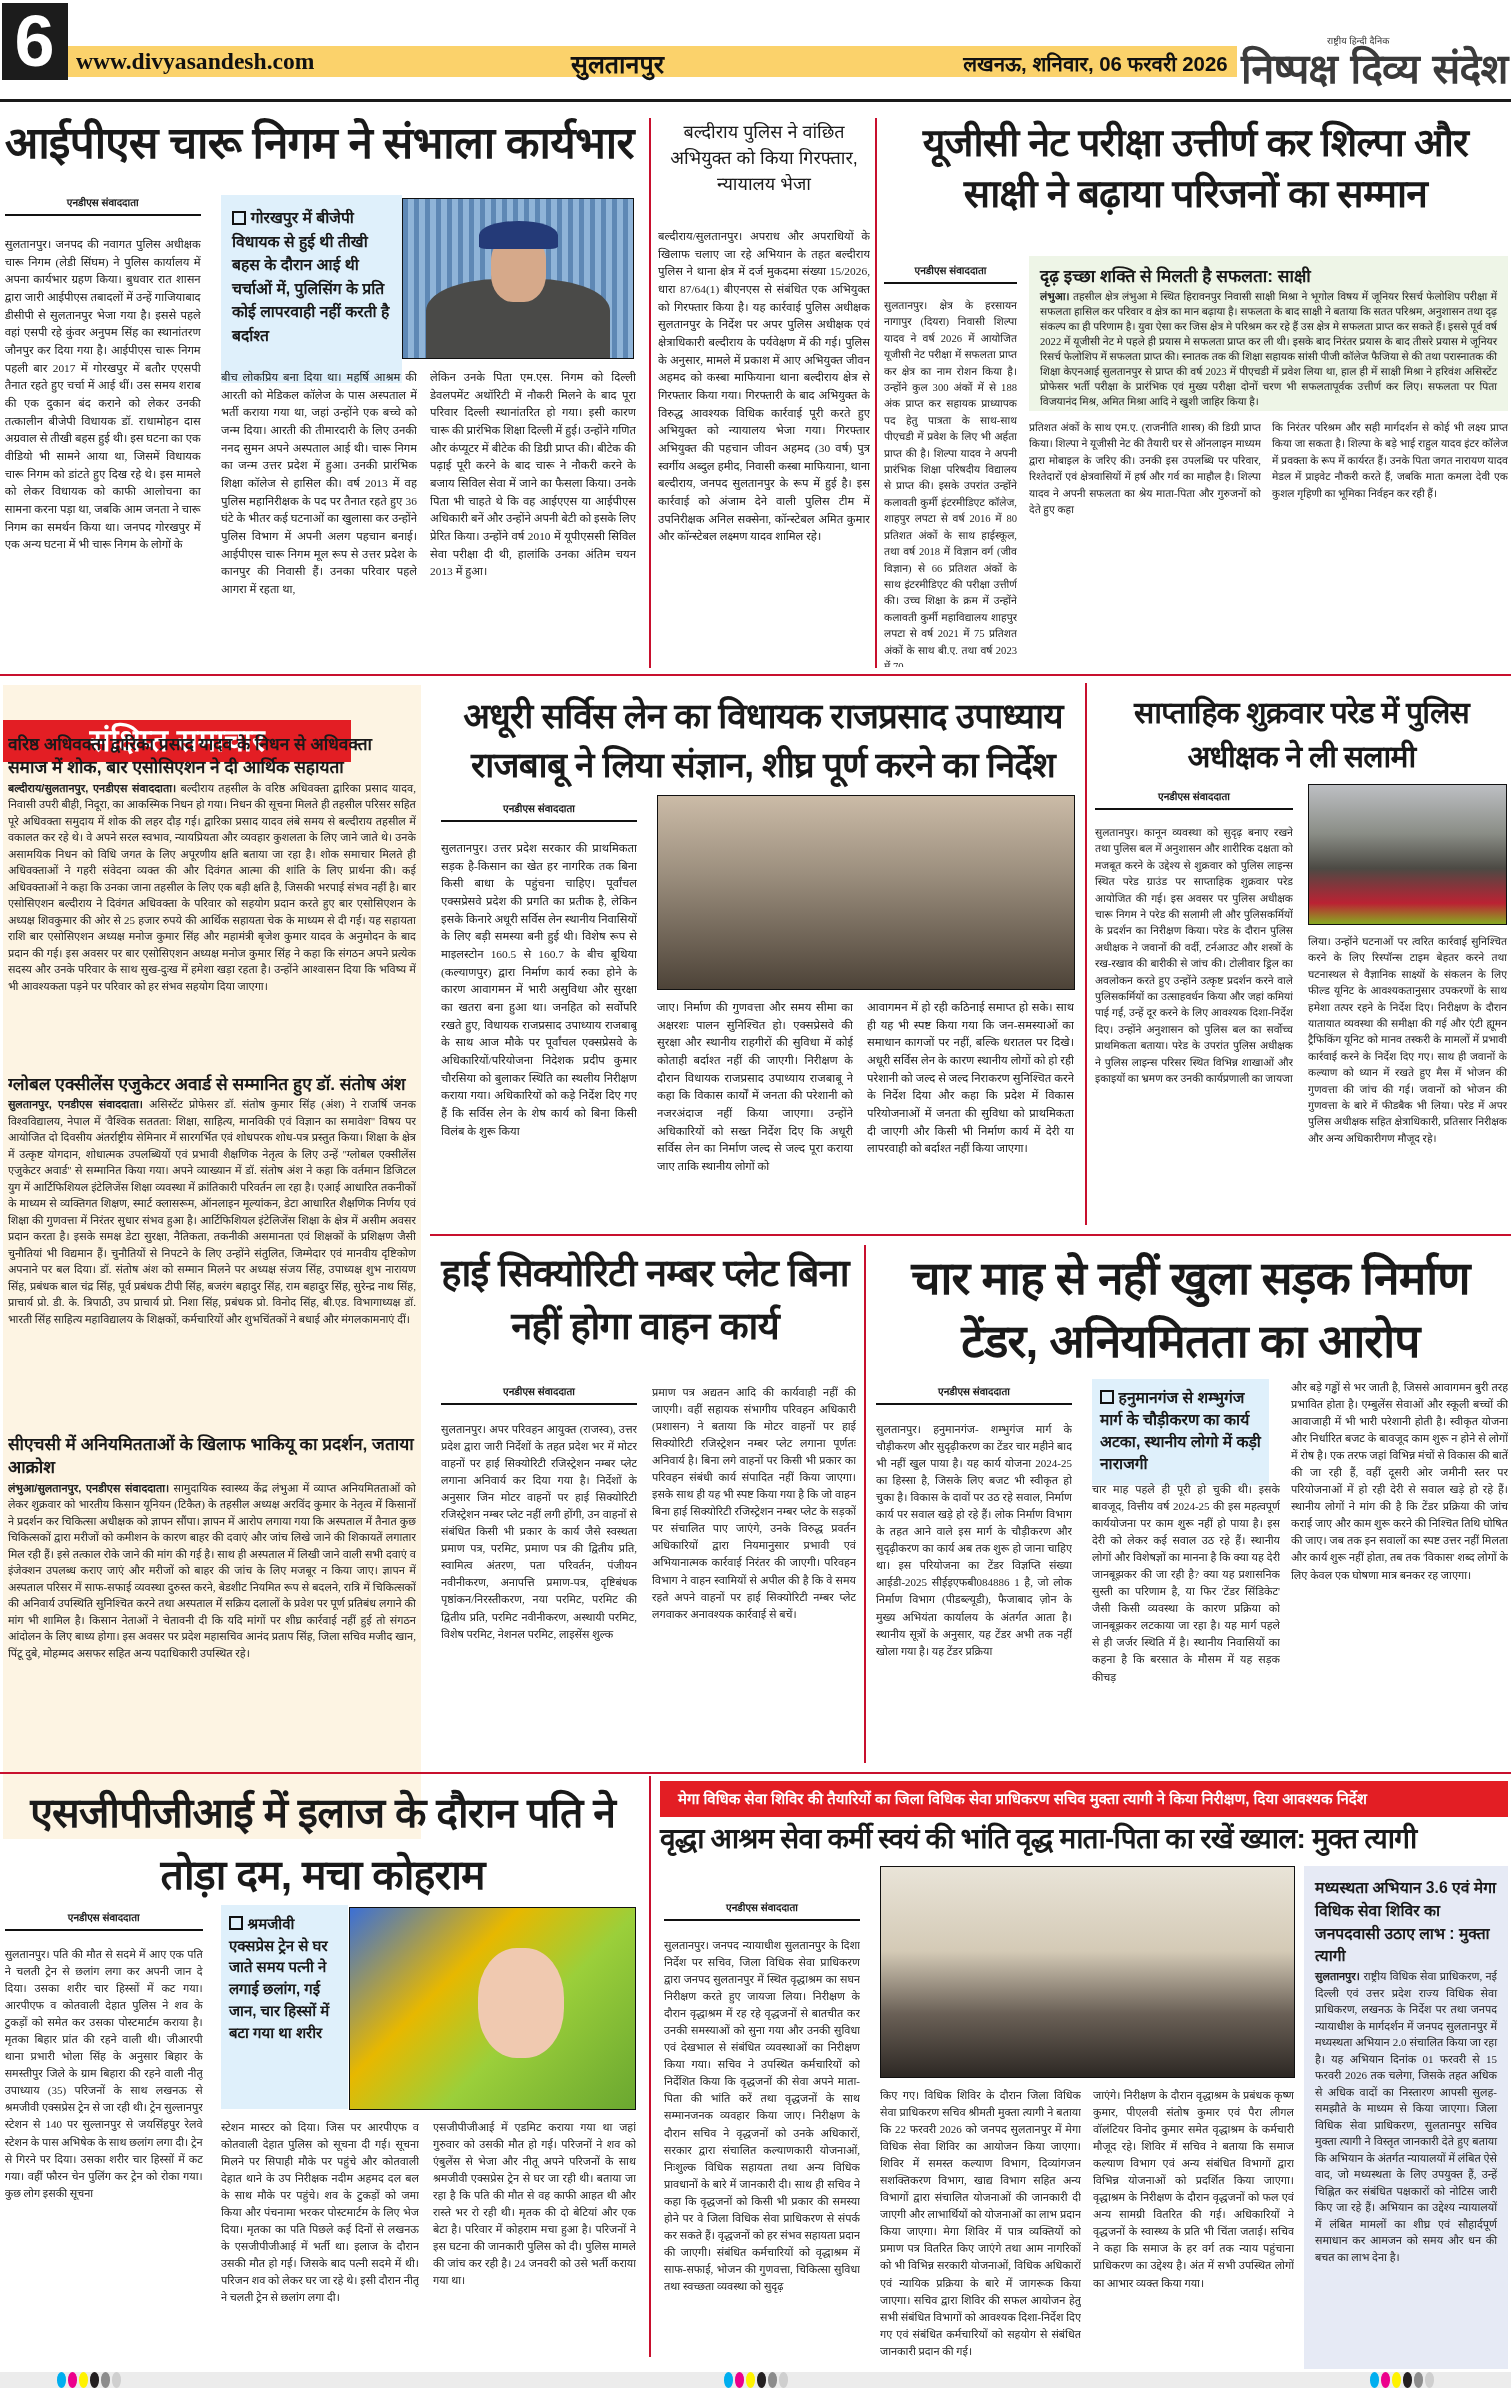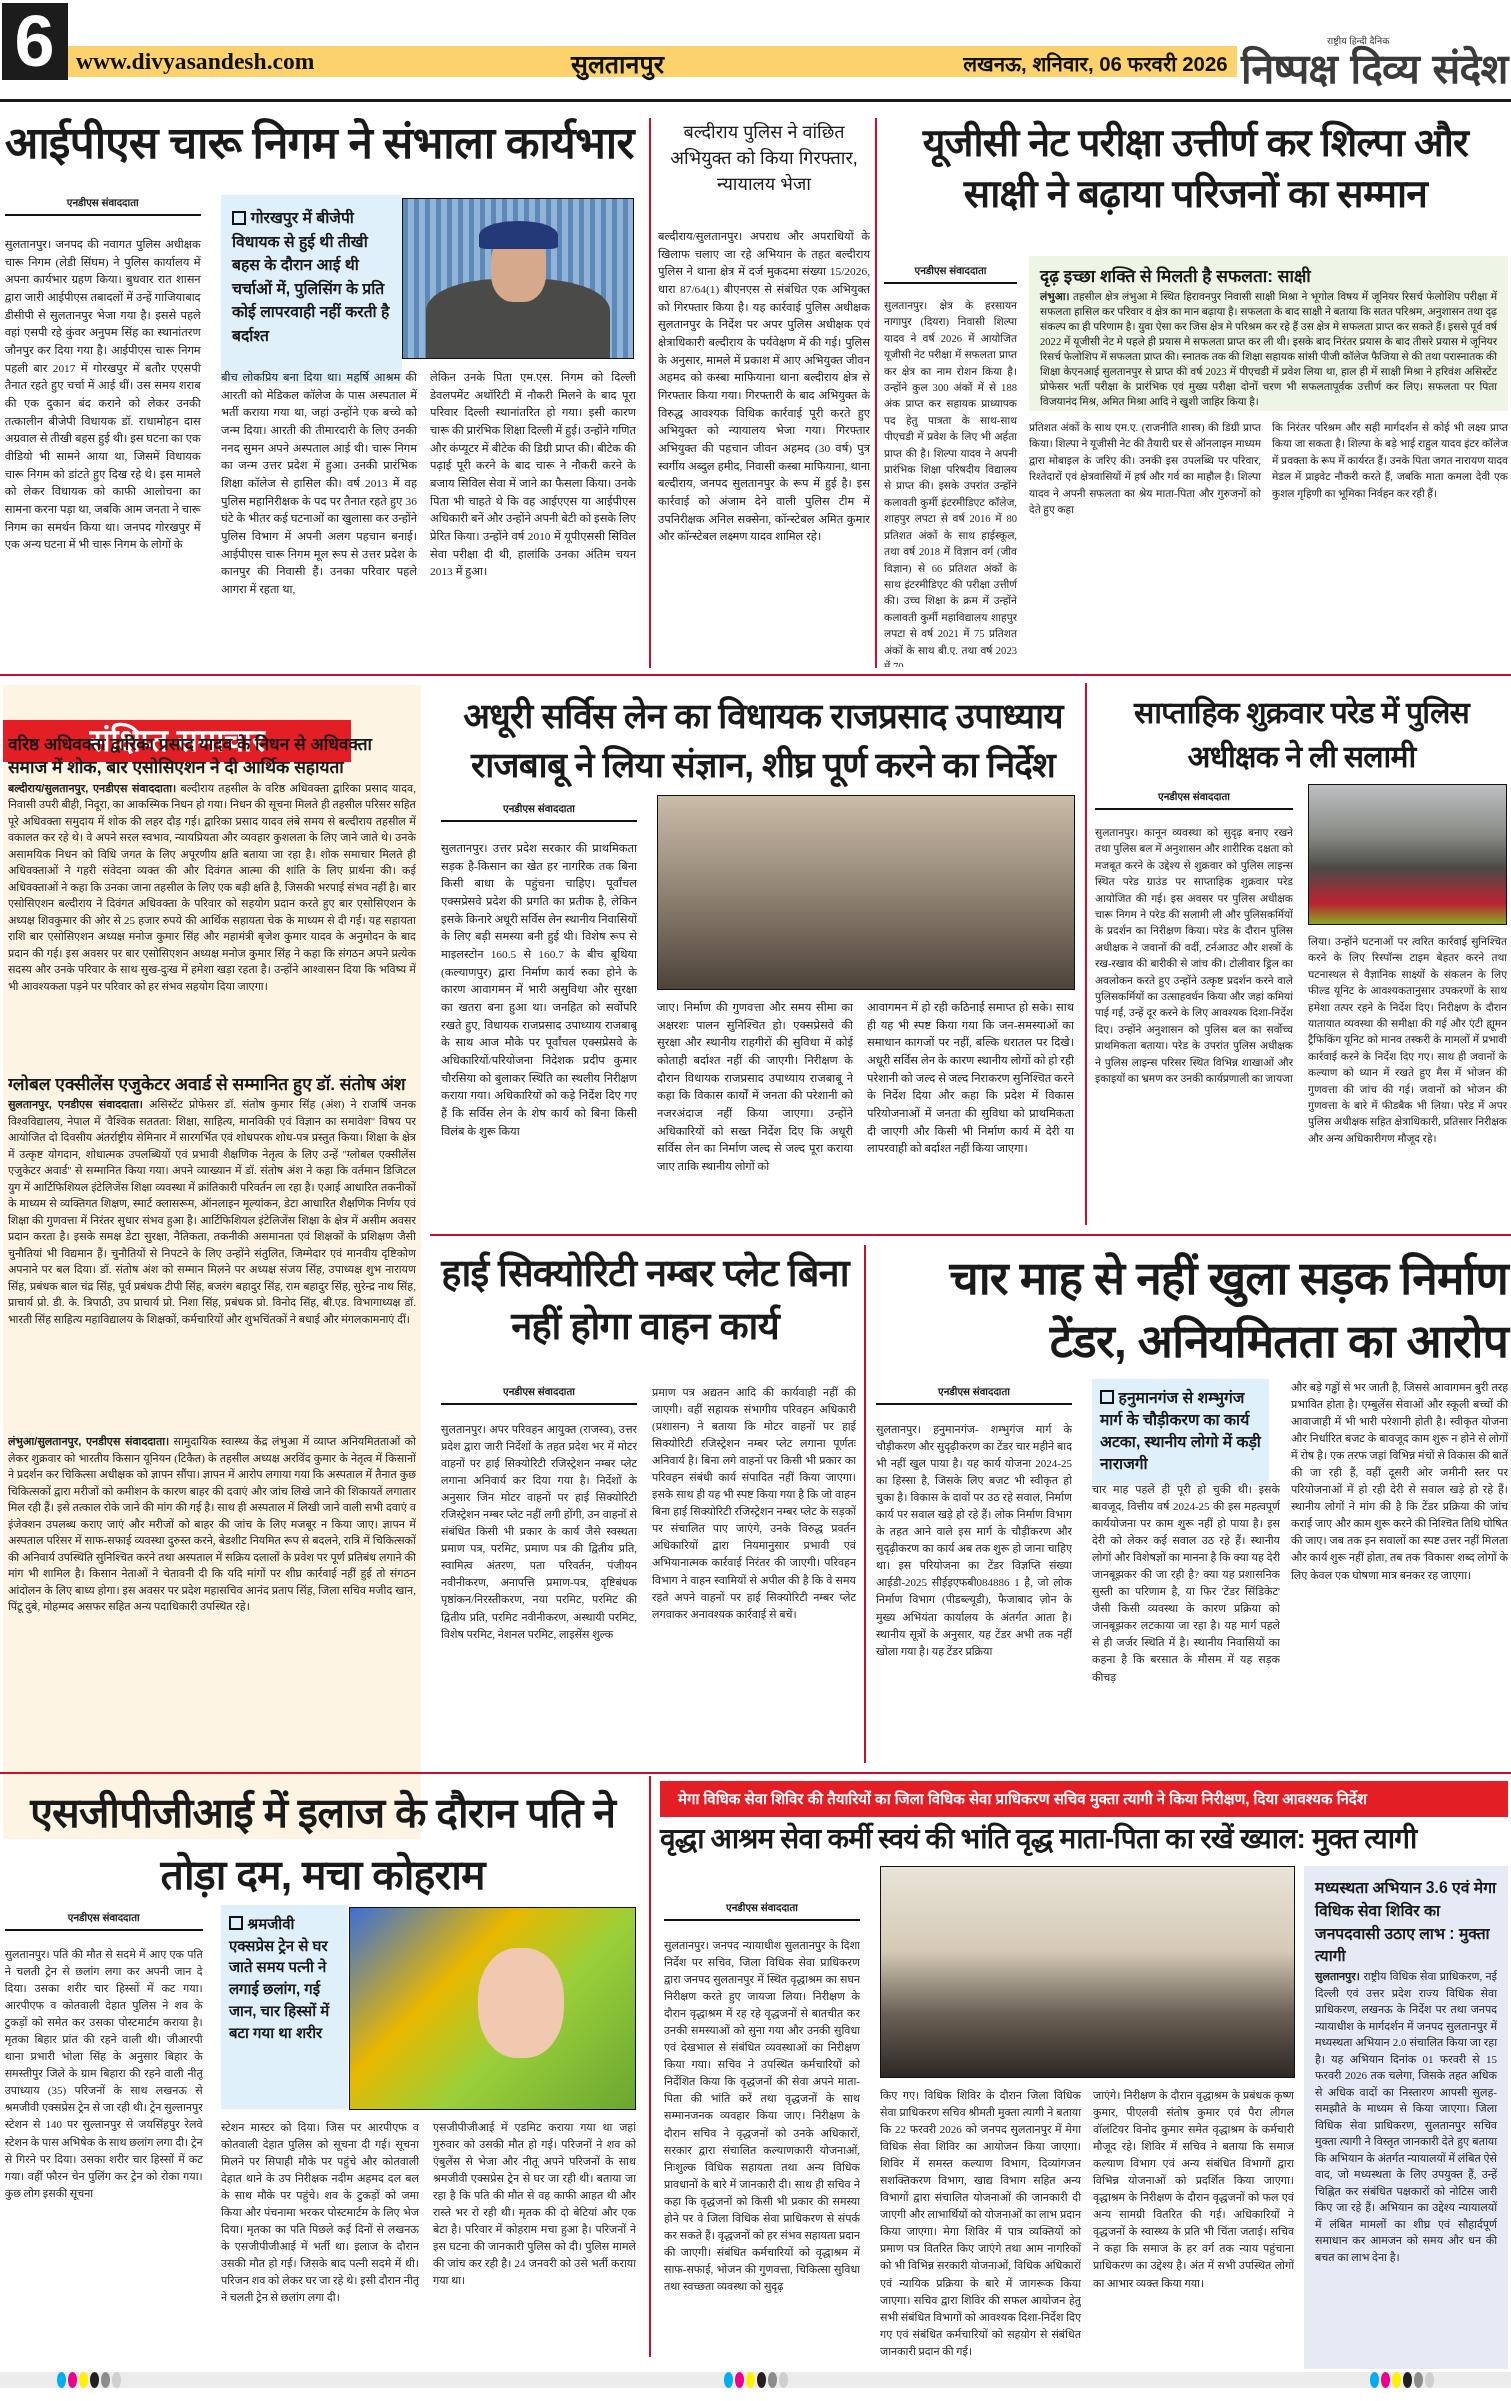--- a/index.html
+++ b/index.html
@@ -114,20 +114,21 @@
 <div class="brief-head">संक्षिप्त समाचार</div>
 <div class="col" style="left:7.9px;top:733px;width:408px;height:314px;">
   <div class="brief-title">वरिष्ठ अधिवक्ता द्वारिका प्रसाद यादव के निधन से अधिवक्ता समाज में शोक, बार एसोसिएशन ने दी आर्थिक सहायता</div>
   <div class="brief-body"><b>बल्दीराय/सुलतानपुर, एनडीएस संवाददाता।</b> <span>बल्दीराय तहसील के वरिष्ठ अधिवक्ता द्वारिका प्रसाद यादव, निवासी उपरी बीही, निदूरा, का आकस्मिक निधन हो गया। निधन की सूचना मिलते ही तहसील परिसर सहित पूरे अधिवक्ता समुदाय में शोक की लहर दौड़ गई। द्वारिका प्रसाद यादव लंबे समय से बल्दीराय तहसील में वकालत कर रहे थे। वे अपने सरल स्वभाव, न्यायप्रियता और व्यवहार कुशलता के लिए जाने जाते थे। उनके असामयिक निधन को विधि जगत के लिए अपूरणीय क्षति बताया जा रहा है। शोक समाचार मिलते ही अधिवक्ताओं ने गहरी संवेदना व्यक्त की और दिवंगत आत्मा की शांति के लिए प्रार्थना की। कई अधिवक्ताओं ने कहा कि उनका जाना तहसील के लिए एक बड़ी क्षति है, जिसकी भरपाई संभव नहीं है। बार एसोसिएशन बल्दीराय ने दिवंगत अधिवक्ता के परिवार को सहयोग प्रदान करते हुए बार एसोसिएशन के अध्यक्ष शिवकुमार की ओर से 25 हजार रुपये की आर्थिक सहायता चेक के माध्यम से दी गई। यह सहायता राशि बार एसोसिएशन अध्यक्ष मनोज कुमार सिंह और महामंत्री बृजेश कुमार यादव के अनुमोदन के बाद प्रदान की गई। इस अवसर पर बार एसोसिएशन अध्यक्ष मनोज कुमार सिंह ने कहा कि संगठन अपने प्रत्येक सदस्य और उनके परिवार के साथ सुख-दुःख में हमेशा खड़ा रहता है। उन्होंने आश्वासन दिया कि भविष्य में भी आवश्यकता पड़ने पर परिवार को हर संभव सहयोग दिया जाएगा।</span></div>
 </div>
 <div class="col" style="left:7.9px;top:1073px;width:408px;height:342px;">
   <div class="brief-title">ग्लोबल एक्सीलेंस एजुकेटर अवार्ड से सम्मानित हुए डॉ. संतोष अंश</div>
   <div class="brief-body"><b>सुलतानपुर, एनडीएस संवाददाता।</b> <span>असिस्टेंट प्रोफेसर डॉ. संतोष कुमार सिंह (अंश) ने राजर्षि जनक विश्वविद्यालय, नेपाल में 'वैश्विक सततता: शिक्षा, साहित्य, मानविकी एवं विज्ञान का समावेश'' विषय पर आयोजित दो दिवसीय अंतर्राष्ट्रीय सेमिनार में सारगर्भित एवं शोधपरक शोध-पत्र प्रस्तुत किया। शिक्षा के क्षेत्र में उत्कृष्ट योगदान, शोधात्मक उपलब्धियों एवं प्रभावी शैक्षणिक नेतृत्व के लिए उन्हें ''ग्लोबल एक्सीलेंस एजुकेटर अवार्ड'' से सम्मानित किया गया। अपने व्याख्यान में डॉ. संतोष अंश ने कहा कि वर्तमान डिजिटल युग में आर्टिफिशियल इंटेलिजेंस शिक्षा व्यवस्था में क्रांतिकारी परिवर्तन ला रहा है। एआई आधारित तकनीकों के माध्यम से व्यक्तिगत शिक्षण, स्मार्ट क्लासरूम, ऑनलाइन मूल्यांकन, डेटा आधारित शैक्षणिक निर्णय एवं शिक्षा की गुणवत्ता में निरंतर सुधार संभव हुआ है। आर्टिफिशियल इंटेलिजेंस शिक्षा के क्षेत्र में असीम अवसर प्रदान करता है। इसके समक्ष डेटा सुरक्षा, नैतिकता, तकनीकी असमानता एवं शिक्षकों के प्रशिक्षण जैसी चुनौतियां भी विद्यमान हैं। चुनौतियों से निपटने के लिए उन्होंने संतुलित, जिम्मेदार एवं मानवीय दृष्टिकोण अपनाने पर बल दिया। डॉ. संतोष अंश को सम्मान मिलने पर अध्यक्ष संजय सिंह, उपाध्यक्ष शुभ नारायण सिंह, प्रबंधक बाल चंद्र सिंह, पूर्व प्रबंधक टीपी सिंह, बजरंग बहादुर सिंह, राम बहादुर सिंह, सुरेन्द्र नाथ सिंह, प्राचार्य प्रो. डी. के. त्रिपाठी, उप प्राचार्य प्रो. निशा सिंह, प्रबंधक प्रो. विनोद सिंह, बी.एड. विभागाध्यक्ष डॉ. भारती सिंह साहित्य महाविद्यालय के शिक्षकों, कर्मचारियों और शुभचिंतकों ने बधाई और मंगलकामनाएं दीं।</span></div>
 </div>
 <div class="col" style="left:7.9px;top:1433px;width:408px;height:400px;">
+  <div class="brief-title">सीएचसी में अनियमितताओं के खिलाफ भाकियू का प्रदर्शन, जताया आक्रोश</div>
   <div class="brief-body"><b>लंभुआ/सुलतानपुर, एनडीएस संवाददाता।</b> <span>सामुदायिक स्वास्थ्य केंद्र लंभुआ में व्याप्त अनियमितताओं को लेकर शुक्रवार को भारतीय किसान यूनियन (टिकैत) के तहसील अध्यक्ष अरविंद कुमार के नेतृत्व में किसानों ने प्रदर्शन कर चिकित्सा अधीक्षक को ज्ञापन सौंपा। ज्ञापन में आरोप लगाया गया कि अस्पताल में तैनात कुछ चिकित्सकों द्वारा मरीजों को कमीशन के कारण बाहर की दवाएं और जांच लिखे जाने की शिकायतें लगातार मिल रही हैं। इसे तत्काल रोके जाने की मांग की गई है। साथ ही अस्पताल में लिखी जाने वाली सभी दवाएं व इंजेक्शन उपलब्ध कराए जाएं और मरीजों को बाहर की जांच के लिए मजबूर न किया जाए। ज्ञापन में अस्पताल परिसर में साफ-सफाई व्यवस्था दुरुस्त करने, बेडशीट नियमित रूप से बदलने, रात्रि में चिकित्सकों की अनिवार्य उपस्थिति सुनिश्चित करने तथा अस्पताल में सक्रिय दलालों के प्रवेश पर पूर्ण प्रतिबंध लगाने की मांग भी शामिल है। किसान नेताओं ने चेतावनी दी कि यदि मांगों पर शीघ्र कार्रवाई नहीं हुई तो संगठन आंदोलन के लिए बाध्य होगा। इस अवसर पर प्रदेश महासचिव आनंद प्रताप सिंह, जिला सचिव मजीद खान, पिंटू दुबे, मोहम्मद असफर सहित अन्य पदाधिकारी उपस्थित रहे।</span></div>
 </div>
 
 <div class="abs hl" style="left:437px;top:691px;width:652px;font-size:35px;text-align:center;line-height:1.4;">अधूरी सर्विस लेन का विधायक राजप्रसाद उपाध्याय राजबाबू ने लिया संज्ञान, शीघ्र पूर्ण करने का निर्देश</div>
 <div class="col" style="left:441px;top:801px;width:196px;">
   <div class="byline">एनडीएस संवाददाता</div>
 </div>
 <div class="col body" style="left:441px;top:840px;width:196px;height:377px;">सुलतानपुर। उत्तर प्रदेश सरकार की प्राथमिकता सड़क है-किसान का खेत हर नागरिक तक बिना किसी बाधा के पहुंचना चाहिए। पूर्वांचल एक्सप्रेसवे प्रदेश की प्रगति का प्रतीक है, लेकिन इसके किनारे अधूरी सर्विस लेन स्थानीय निवासियों के लिए बड़ी समस्या बनी हुई थी। विशेष रूप से माइलस्टोन 160.5 से 160.7 के बीच बूथिया (कल्याणपुर) द्वारा निर्माण कार्य रुका होने के कारण आवागमन में भारी असुविधा और सुरक्षा का खतरा बना हुआ था। जनहित को सर्वोपरि रखते हुए, विधायक राजप्रसाद उपाध्याय राजबाबू के साथ आज मौके पर पूर्वांचल एक्सप्रेसवे के अधिकारियों/परियोजना निदेशक प्रदीप कुमार चौरसिया को बुलाकर स्थिति का स्थलीय निरीक्षण कराया गया। अधिकारियों को कड़े निर्देश दिए गए हैं कि सर्विस लेन के शेष कार्य को बिना किसी विलंब के शुरू किया</div>
 <div class="photo ph-crowd" style="left:657px;top:795px;width:418px;height:195px;"></div>
 <div class="col body" style="left:657px;top:999px;width:196px;height:220px;">जाए। निर्माण की गुणवत्ता और समय सीमा का अक्षरशः पालन सुनिश्चित हो। एक्सप्रेसवे की सुरक्षा और स्थानीय राहगीरों की सुविधा में कोई कोताही बर्दाश्त नहीं की जाएगी। निरीक्षण के दौरान विधायक राजप्रसाद उपाध्याय राजबाबू ने कहा कि विकास कार्यों में जनता की परेशानी को नजरअंदाज नहीं किया जाएगा। उन्होंने अधिकारियों को सख्त निर्देश दिए कि अधूरी सर्विस लेन का निर्माण जल्द से जल्द पूरा कराया जाए ताकि स्थानीय लोगों को</div>
@@ -147,21 +148,21 @@
 
 <div class="abs hl" style="left:437px;top:1247px;width:416px;font-size:38px;text-align:center;line-height:1.4;">हाई सिक्योरिटी नम्बर प्लेट बिना नहीं होगा वाहन कार्य</div>
 <div class="col" style="left:441px;top:1384px;width:196px;">
   <div class="byline">एनडीएस संवाददाता</div>
 </div>
 <div class="col body" style="left:441px;top:1421px;width:196px;height:346px;font-size:11px;">सुलतानपुर। अपर परिवहन आयुक्त (राजस्व), उत्तर प्रदेश द्वारा जारी निर्देशों के तहत प्रदेश भर में मोटर वाहनों पर हाई सिक्योरिटी रजिस्ट्रेशन नम्बर प्लेट लगाना अनिवार्य कर दिया गया है। निर्देशों के अनुसार जिन मोटर वाहनों पर हाई सिक्योरिटी रजिस्ट्रेशन नम्बर प्लेट नहीं लगी होंगी, उन वाहनों से संबंधित किसी भी प्रकार के कार्य जैसे स्वस्थता प्रमाण पत्र, परमिट, प्रमाण पत्र की द्वितीय प्रति, स्वामित्व अंतरण, पता परिवर्तन, पंजीयन नवीनीकरण, अनापत्ति प्रमाण-पत्र, दृष्टिबंधक पृष्ठांकन/निरस्तीकरण, नया परमिट, परमिट की द्वितीय प्रति, परमिट नवीनीकरण, अस्थायी परमिट, विशेष परमिट, नेशनल परमिट, लाइसेंस शुल्क</div>
 <div class="col body" style="left:652px;top:1384px;width:204px;height:383px;font-size:11px;">प्रमाण पत्र अद्यतन आदि की कार्यवाही नहीं की जाएगी। वहीं सहायक संभागीय परिवहन अधिकारी (प्रशासन) ने बताया कि मोटर वाहनों पर हाई सिक्योरिटी रजिस्ट्रेशन नम्बर प्लेट लगाना पूर्णतः अनिवार्य है। बिना लगे वाहनों पर किसी भी प्रकार का परिवहन संबंधी कार्य संपादित नहीं किया जाएगा। इसके साथ ही यह भी स्पष्ट किया गया है कि जो वाहन बिना हाई सिक्योरिटी रजिस्ट्रेशन नम्बर प्लेट के सड़कों पर संचालित पाए जाएंगे, उनके विरुद्ध प्रवर्तन अधिकारियों द्वारा नियमानुसार प्रभावी एवं अभियानात्मक कार्रवाई निरंतर की जाएगी। परिवहन विभाग ने वाहन स्वामियों से अपील की है कि वे समय रहते अपने वाहनों पर हाई सिक्योरिटी नम्बर प्लेट लगवाकर अनावश्यक कार्रवाई से बचें।</div>
 
 <div class="vrule" style="left:864px;top:1245px;height:518px;"></div>
 
-<div class="abs hl" style="left:873px;top:1247px;width:635px;font-size:46px;text-align:right;line-height:1.38;">चार माह से नहीं खुला सड़क निर्माण टेंडर, अनियमितता का आरोप</div>
+<div class="abs hl" style="left:873px;top:1247px;width:635px;font-size:46px;text-align:center;line-height:1.38;">चार माह से नहीं खुला सड़क निर्माण टेंडर, अनियमितता का आरोप</div>
 <div class="col" style="left:876px;top:1384px;width:196px;">
   <div class="byline">एनडीएस संवाददाता</div>
 </div>
 <div class="col body" style="left:876px;top:1421px;width:196px;height:346px;font-size:11px;">सुलतानपुर। हनुमानगंज- शम्भुगंज मार्ग के चौड़ीकरण और सुदृढ़ीकरण का टेंडर चार महीने बाद भी नहीं खुल पाया है। यह कार्य योजना 2024-25 का हिस्सा है, जिसके लिए बजट भी स्वीकृत हो चुका है। विकास के दावों पर उठ रहे सवाल, निर्माण कार्य पर सवाल खड़े हो रहे हैं। लोक निर्माण विभाग के तहत आने वाले इस मार्ग के चौड़ीकरण और सुदृढ़ीकरण का कार्य अब तक शुरू हो जाना चाहिए था। इस परियोजना का टेंडर विज्ञप्ति संख्या आईडी-2025 सीईइएफबी084886 1 है, जो लोक निर्माण विभाग (पीडब्ल्यूडी), फैजाबाद ज़ोन के मुख्य अभियंता कार्यालय के अंतर्गत आता है। स्थानीय सूत्रों के अनुसार, यह टेंडर अभी तक नहीं खोला गया है। यह टेंडर प्रक्रिया</div>
 <div class="col callout" style="left:1092px;top:1379px;width:177px;height:106px;font-size:15.7px;line-height:1.4;padding:7.9px;">
   <span class="box"></span><span>हनुमानगंज से शम्भुगंज मार्ग के चौड़ीकरण का कार्य अटका, स्थानीय लोगो में कड़ी नाराजगी</span>
 </div>
 <div class="col body" style="left:1092px;top:1481px;width:188px;height:286px;font-size:11px;">चार माह पहले ही पूरी हो चुकी थी। इसके बावजूद, वित्तीय वर्ष 2024-25 की इस महत्वपूर्ण कार्ययोजना पर काम शुरू नहीं हो पाया है। इस देरी को लेकर कई सवाल उठ रहे हैं। स्थानीय लोगों और विशेषज्ञों का मानना है कि क्या यह देरी जानबूझकर की जा रही है? क्या यह प्रशासनिक सुस्ती का परिणाम है, या फिर 'टेंडर सिंडिकेट' जैसी किसी व्यवस्था के कारण प्रक्रिया को जानबूझकर लटकाया जा रहा है। यह मार्ग पहले से ही जर्जर स्थिति में है। स्थानीय निवासियों का कहना है कि बरसात के मौसम में यह सड़क कीचड़</div>
 <div class="col body" style="left:1291px;top:1379px;width:217px;height:388px;font-size:11px;">और बड़े गड्ढों से भर जाती है, जिससे आवागमन बुरी तरह प्रभावित होता है। एम्बुलेंस सेवाओं और स्कूली बच्चों की आवाजाही में भी भारी परेशानी होती है। स्वीकृत योजना और निर्धारित बजट के बावजूद काम शुरू न होने से लोगों में रोष है। एक तरफ जहां विभिन्न मंचों से विकास की बातें की जा रही हैं, वहीं दूसरी ओर जमीनी स्तर पर परियोजनाओं में हो रही देरी से सवाल खड़े हो रहे हैं। स्थानीय लोगों ने मांग की है कि टेंडर प्रक्रिया की जांच कराई जाए और काम शुरू करने की निश्चित तिथि घोषित की जाए। जब तक इन सवालों का स्पष्ट उत्तर नहीं मिलता और कार्य शुरू नहीं होता, तब तक 'विकास' शब्द लोगों के लिए केवल एक घोषणा मात्र बनकर रह जाएगा।</div>
 

